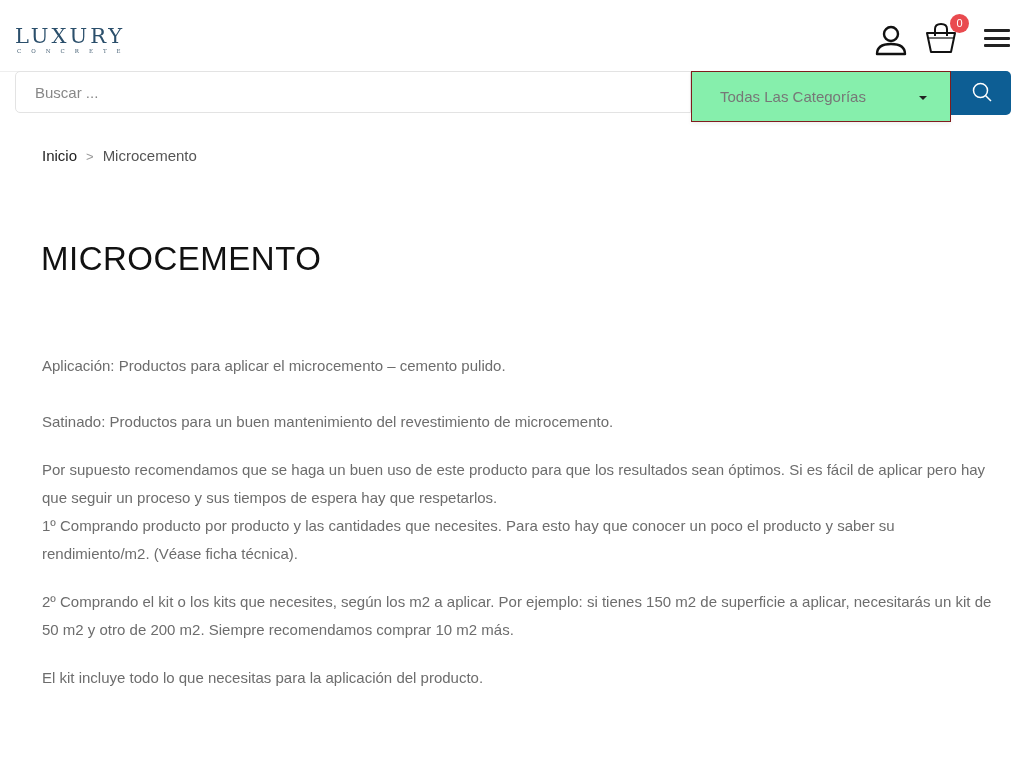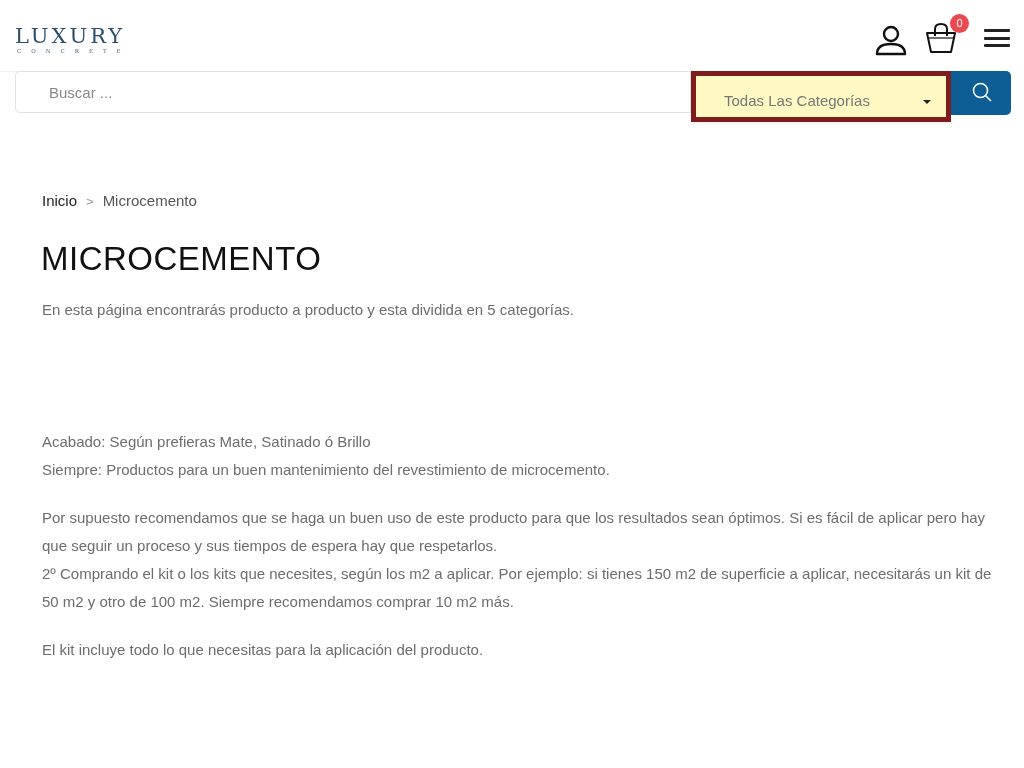--- a/index.html
+++ b/index.html
@@ -12,28 +12,28 @@
   .logo-main { font-family:"DejaVu Serif", serif; font-size:21px; letter-spacing:3px; color:#2b4f6b; line-height:22px; }
   .logo-sub { font-family:"DejaVu Serif", serif; font-size:5.5px; letter-spacing:10px; color:#4a6478; margin-top:1px; padding-left:2px; }
   .hicon { position:absolute; cursor:pointer; }
   .user-icon { left:874px; top:24px; width:34px; height:32px; }
   .cart-icon { left:924px; top:22px; width:34px; height:32px; }
   .cart-badge { position:absolute; left:950px; top:14px; width:19px; height:19px; border-radius:50%; background:#e94a4f; color:#fff; font-size:11px; text-align:center; line-height:19px; }
   .menu-icon { left:984px; top:29px; width:26px; height:20px; }
   .menu-icon span { display:block; height:3px; background:#222; margin-bottom:4.5px; border-radius:1px; }
 
   .search-wrap { position:absolute; left:15px; top:71px; width:996px; height:44px; }
-  .search-input { position:absolute; left:0; top:0; width:676px; height:42px; border:1px solid #e3e3e3; border-radius:5px 0 0 5px; box-sizing:border-box; padding-left:33px; font-size:15px; color:#888; line-height:42px; }
-  .cat-select { position:absolute; left:676px; top:0; width:260px; height:51px; background:#fef9c3; border:5px solid #7f1d1d; box-shadow:0 2px 4px rgba(0,0,0,0.06); box-sizing:border-box; }
+  .search-input { position:absolute; left:0; top:0; width:676px; height:42px; border:1px solid #e3e3e3; border-radius:5px 0 0 5px; box-sizing:border-box; padding-left:19px; font-size:15px; color:#888; line-height:42px; }
+  .cat-select { position:absolute; left:676px; top:0; width:260px; height:51px; background:#86efac; border:1px solid #7f1d1d; box-shadow:0 2px 4px rgba(0,0,0,0.06); box-sizing:border-box; }
   .cat-label { position:absolute; left:28px; top:16px; font-size:15px; color:#777; }
   .cat-caret { position:absolute; left:227px; top:24px; width:0; height:0; border-left:4px solid transparent; border-right:4px solid transparent; border-top:4px solid #222; }
   .search-btn { position:absolute; left:936px; top:0; width:60px; height:44px; background:#0d5e94; border-radius:0 5px 5px 0; cursor:pointer; }
   .search-btn svg { position:absolute; left:21px; top:11px; }
 
-  .breadcrumb { position:absolute; left:42px; top:147px; font-size:15px; color:#222;margin-top:45px; }
+  .breadcrumb { position:absolute; left:42px; top:147px; font-size:15px; color:#222; }
   .breadcrumb .sep { color:#999; margin:0 9px; font-size:13px; }
   .breadcrumb .current { color:#555; }
 
   .title { position:absolute; left:41px; top:240px; font-size:33px; color:#111; letter-spacing:0.5px; margin:0; font-weight:normal; }
   .content { position:absolute; left:42px; top:296px; width:950px; font-size:15px; color:#6d6d6d; line-height:28px; }
   .content p { margin:0 0 20px 0; }
   .content p.nogap { margin-bottom:0; }
 </style>
 </head>
 <body>
@@ -81,24 +81,24 @@
   </div>
 </div>
 
 <div class="breadcrumb">
   <span>Inicio</span><span class="sep">&gt;</span><span class="current">Microcemento</span>
 </div>
 
 <h1 class="title">MICROCEMENTO</h1>
 
 <div class="content">
-  <p>En esta página encontrarás producto a producto y esta dividida en 5 categorías.</p>
   <p>
     <br>
     <br>
+    <span>Aplicación: Productos para aplicar el microcemento – cemento pulido.</span><br>
     <br>
-    <span>Acabado: Según prefieras Mate, Satinado ó Brillo</span><br>
-    <span>Siempre: Productos para un buen mantenimiento del revestimiento de microcemento.</span>
+    <span>Satinado: Productos para un buen mantenimiento del revestimiento de microcemento.</span>
   </p>
   <p class="nogap">Por supuesto recomendamos que se haga un buen uso de este producto para que los resultados sean óptimos. Si es fácil de aplicar pero hay que seguir un proceso y sus tiempos de espera hay que respetarlos.</p>
-  <p>2º Comprando el kit o los kits que necesites, según los m2 a aplicar. Por ejemplo: si tienes 150 m2 de superficie a aplicar, necesitarás un kit de 50 m2 y otro de 100 m2. Siempre recomendamos comprar 10 m2 más.</p>
+  <p>1º Comprando producto por producto y las cantidades que necesites. Para esto hay que conocer un poco el producto y saber su rendimiento/m2. (Véase ficha técnica).</p>
+  <p>2º Comprando el kit o los kits que necesites, según los m2 a aplicar. Por ejemplo: si tienes 150 m2 de superficie a aplicar, necesitarás un kit de 50 m2 y otro de 200 m2. Siempre recomendamos comprar 10 m2 más.</p>
   <p>El kit incluye todo lo que necesitas para la aplicación del producto.</p>
 </div>
 
 </body></html>

